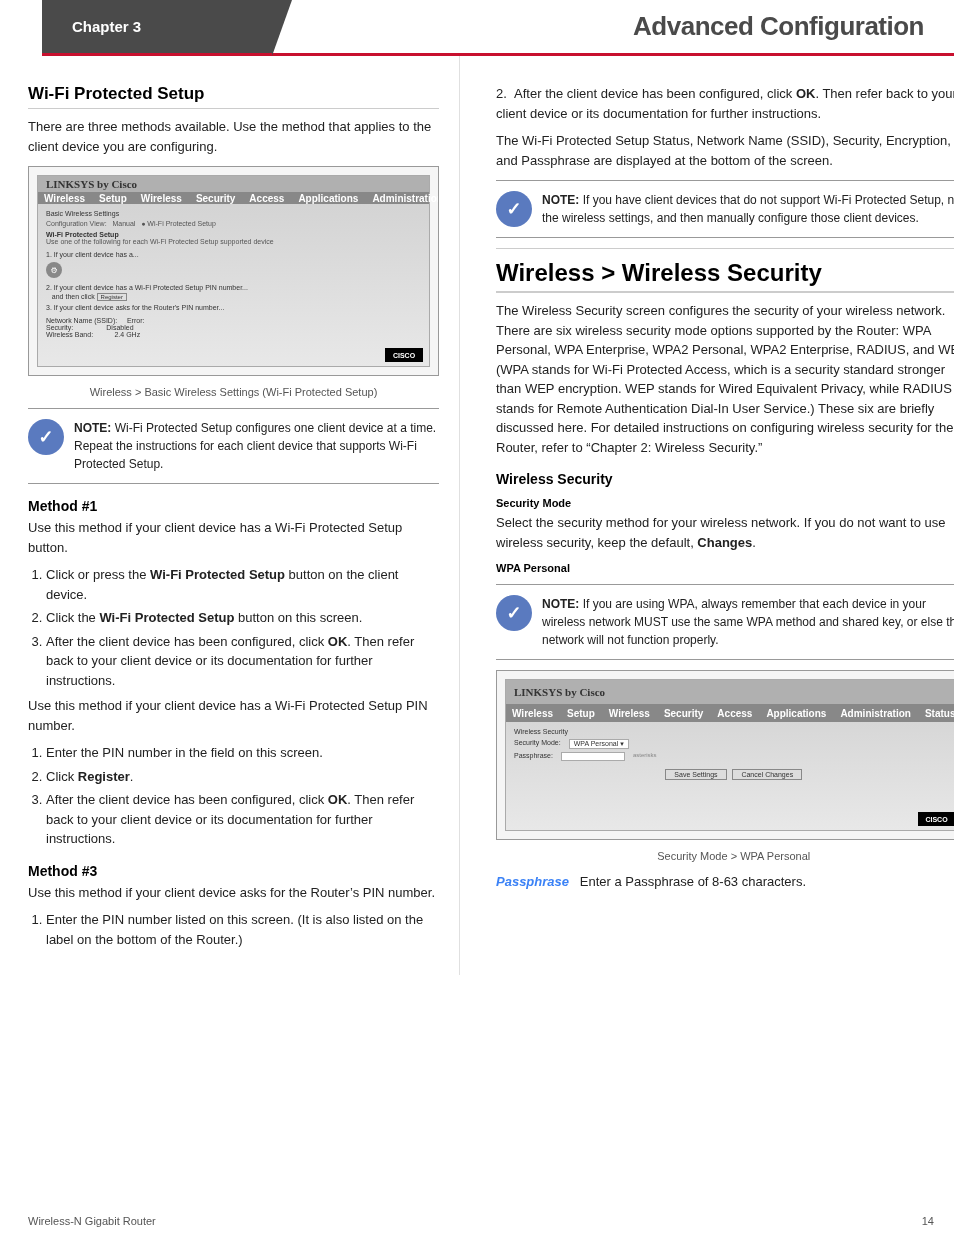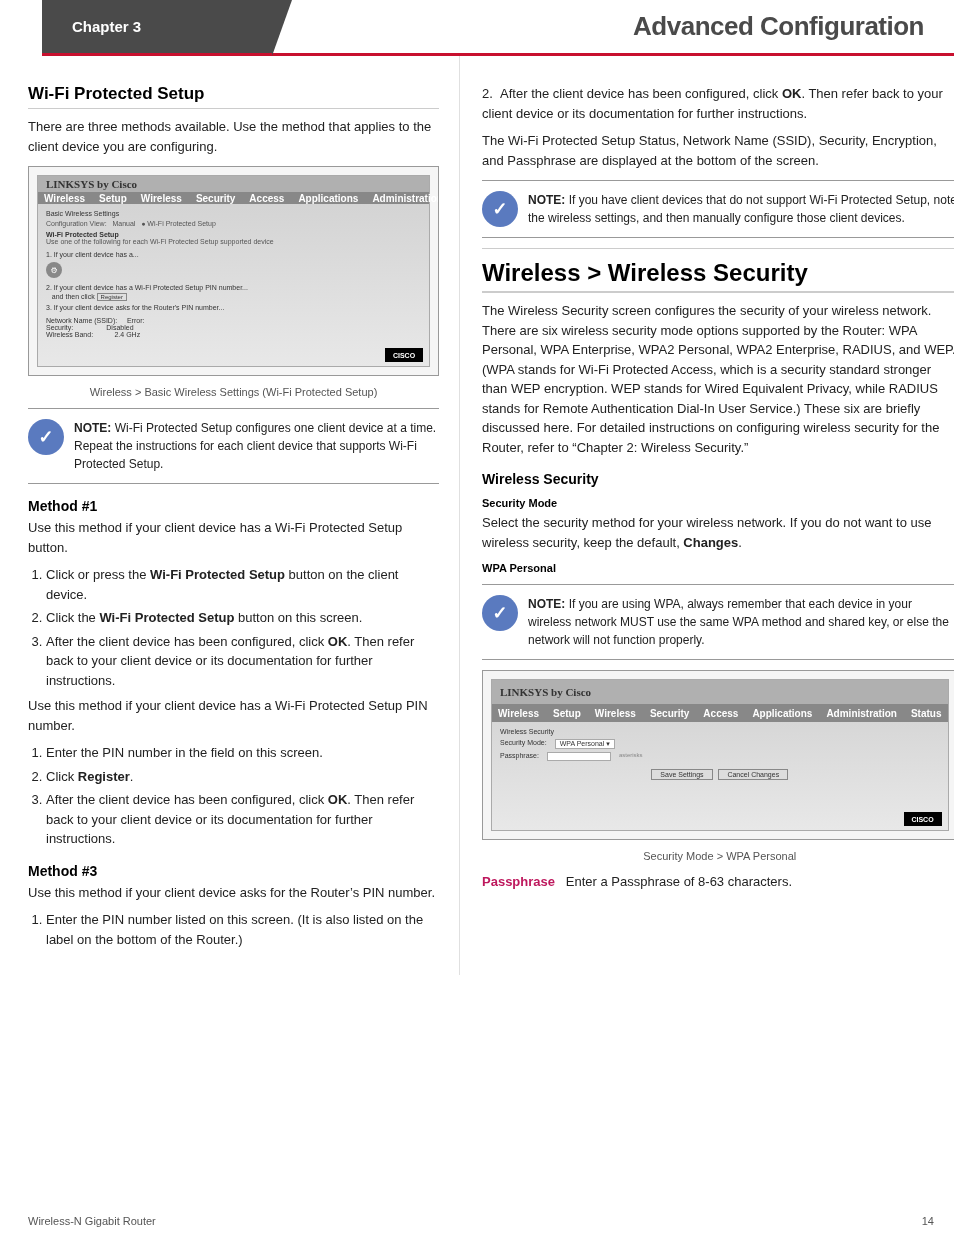--- a/index.html
+++ b/index.html
@@ -51,21 +51,21 @@
       padding-right: 30px;
       font-size: 26px;
       font-weight: bold;
       color: #4a4a4a;
       letter-spacing: -0.5px;
     }
 
     
     .main-content {
       display: flex;
-      gap: 0;
+      gap: 14px;
       padding: 0;
     }
     .left-col {
       width: 460px;
       padding: 28px 20px 20px 28px;
       border-right: 1px solid #e0e0e0;
     }
     .right-col {
       flex: 1;
       padding: 28px 28px 20px 22px;
@@ -245,22 +245,23 @@
     .wireless-security-title {
       font-size: 24px;
       font-weight: bold;
       color: #000;
       border-bottom: 2px solid #ccc;
       padding-bottom: 4px;
       margin-bottom: 8px;
     }
 
     .passphrase-label {
-      color: #be185d;
-      font-weight: bold;
+      color: #3b82f6;
+      font-weight: bold;
+      font-style: italic;
     }
 
     hr.section-rule {
       border: none;
       border-top: 1px solid #ccc;
       margin: 10px 0;
     }
   </style>
 </head>
 <body>

